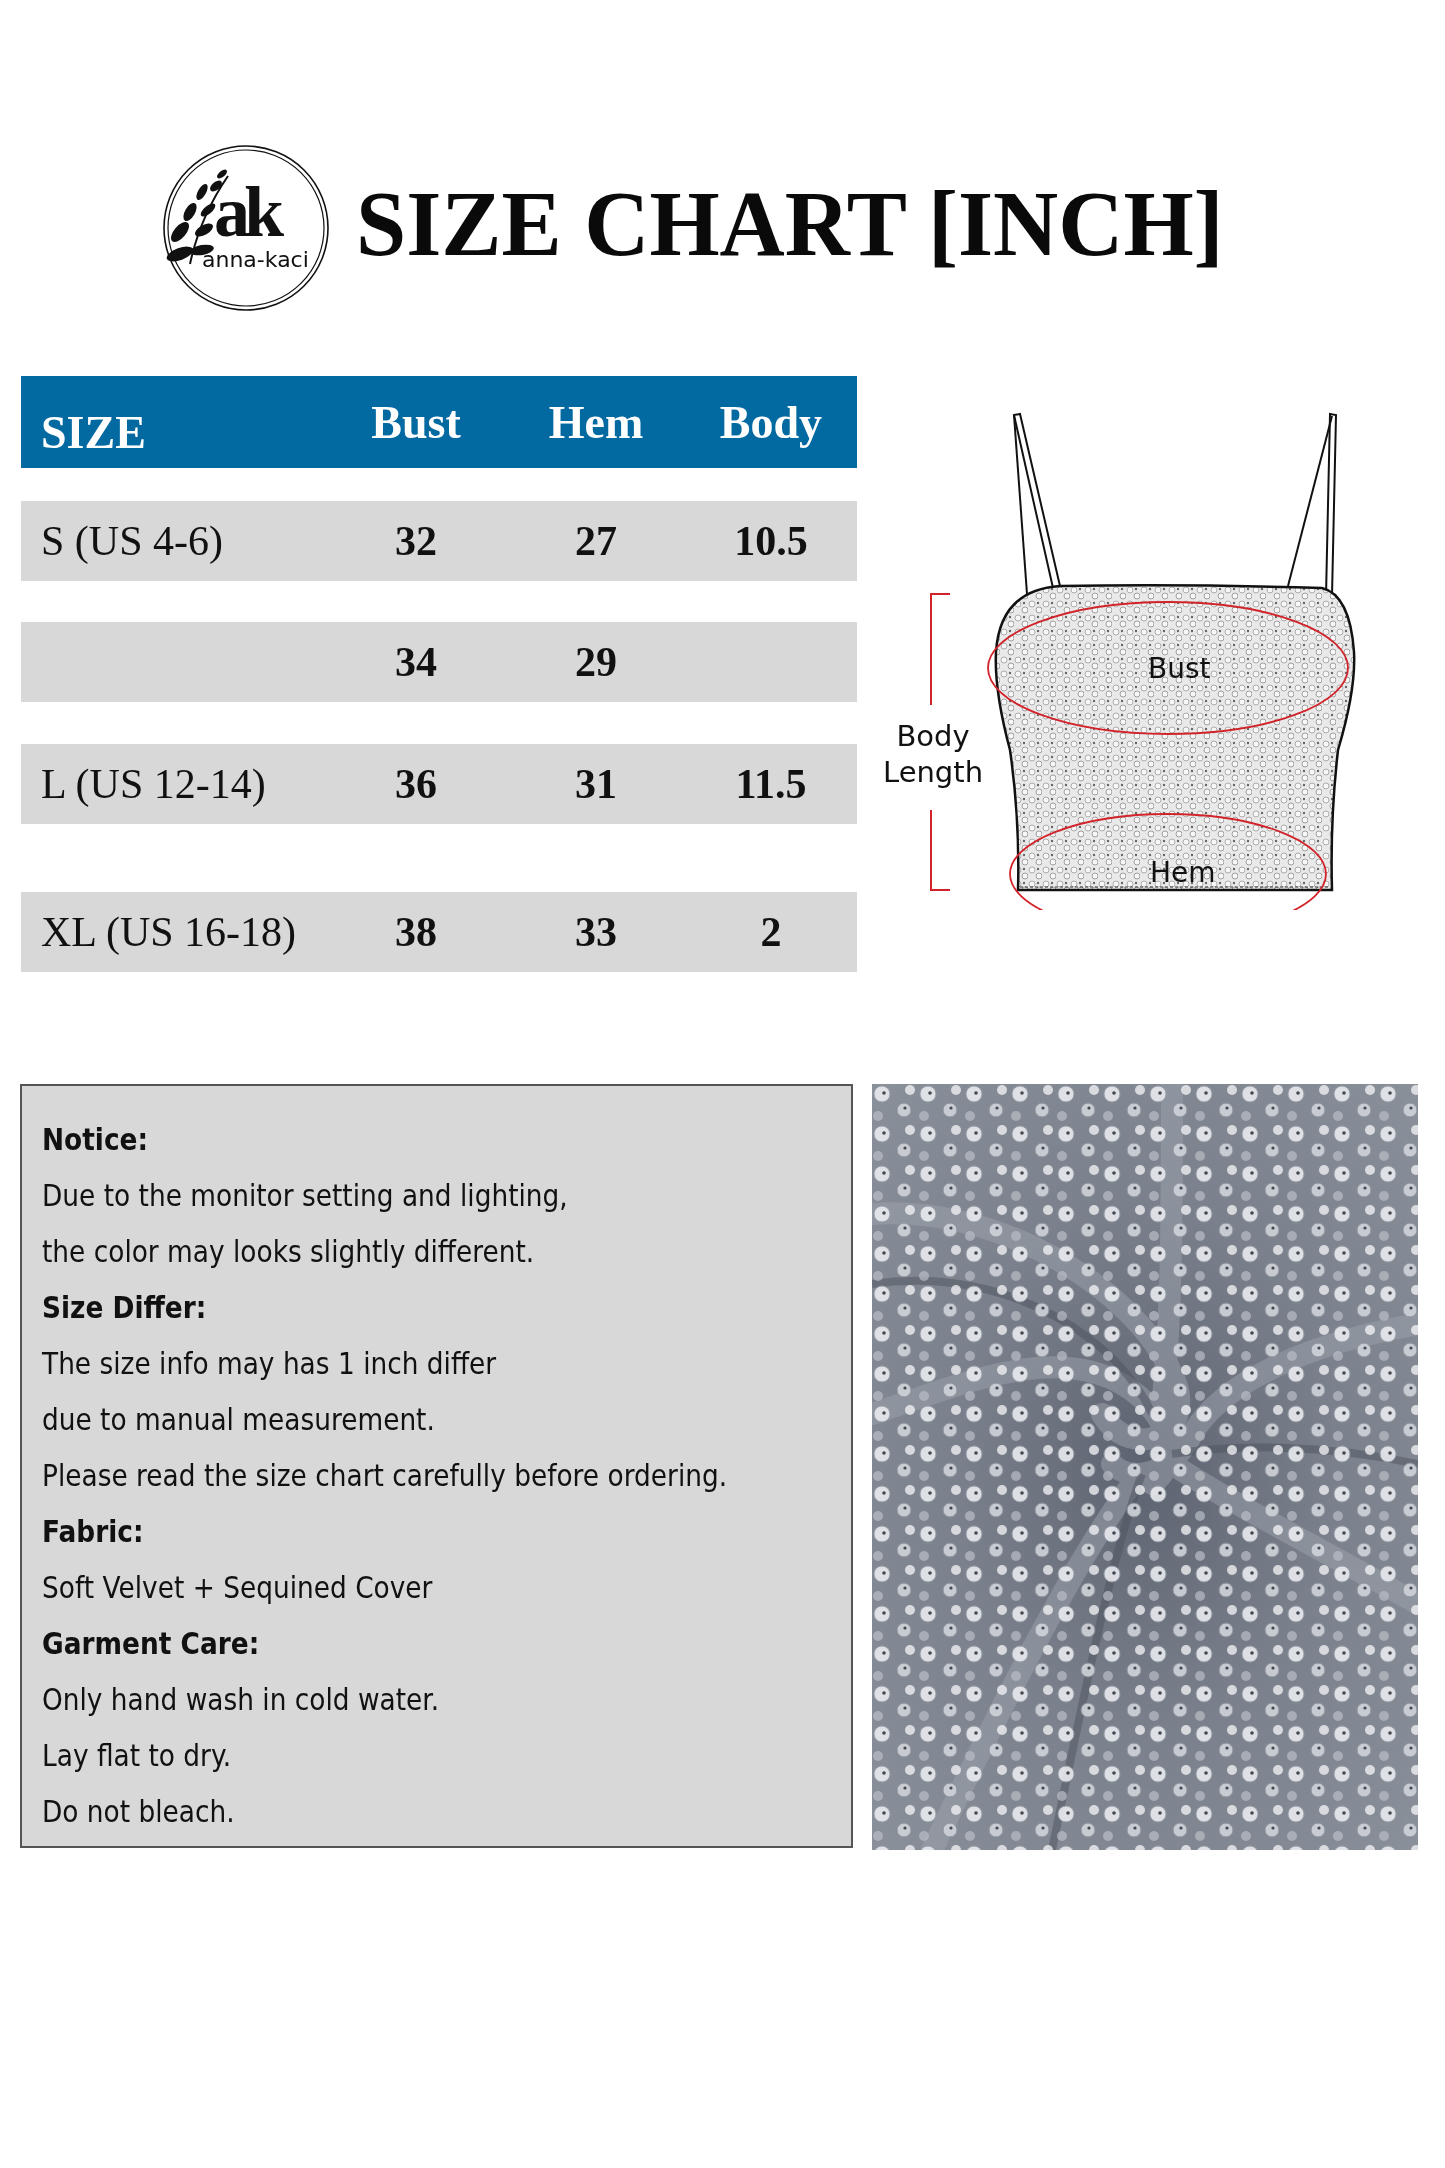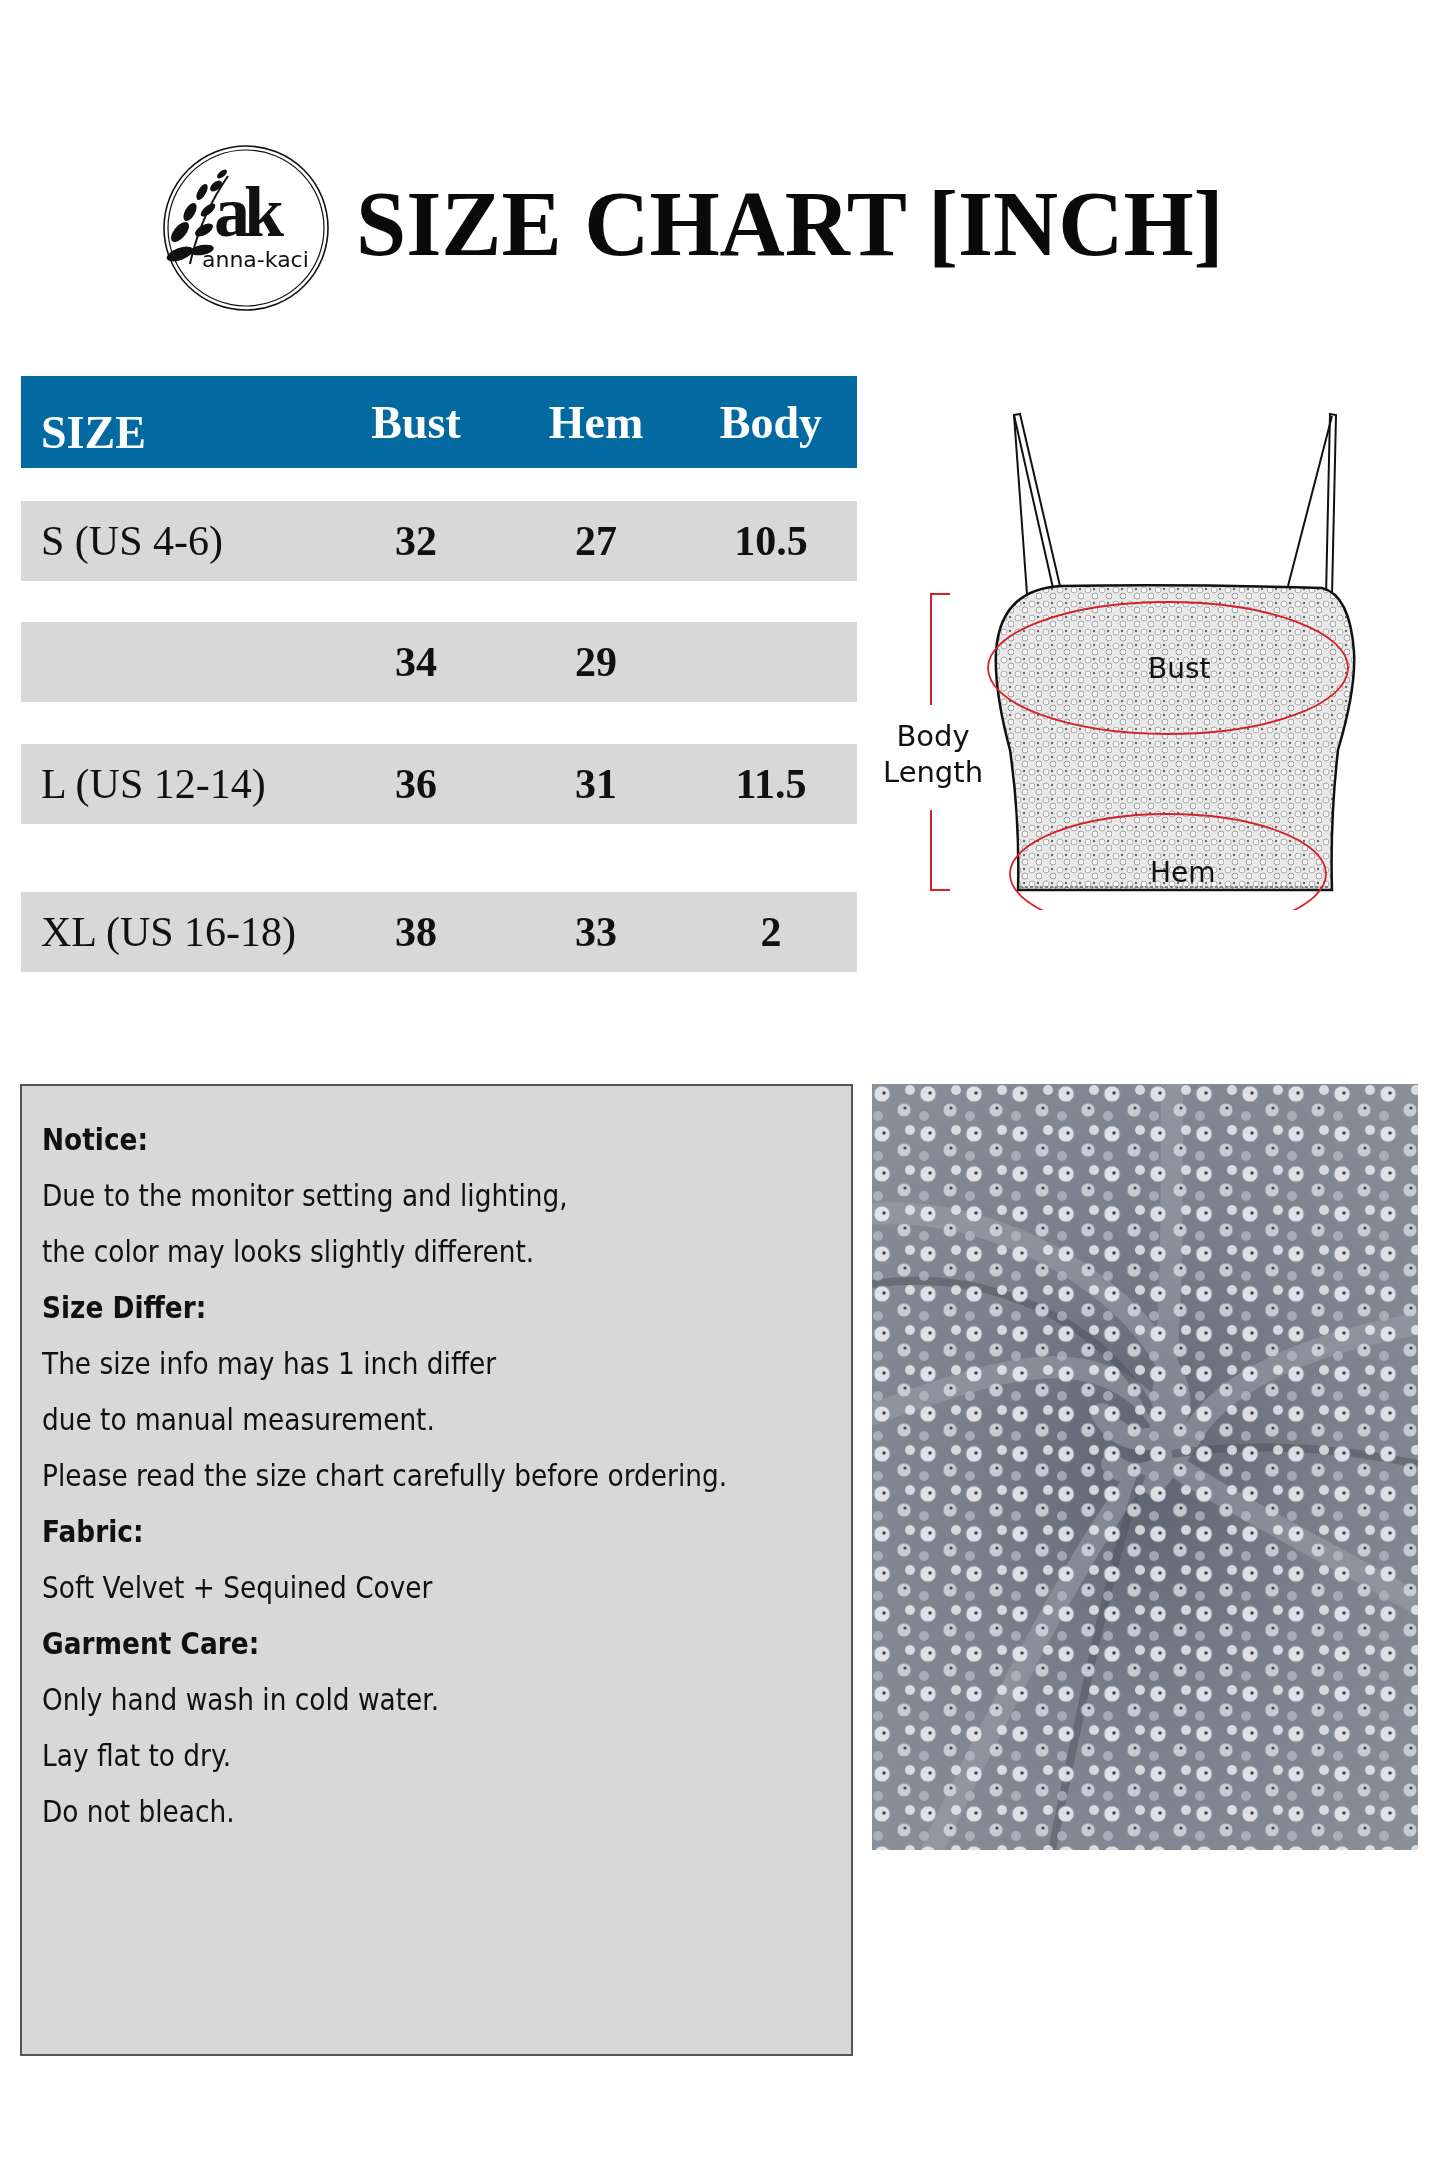--- a/index.html
+++ b/index.html
@@ -26,21 +26,21 @@
 
   
   .diagram { position:absolute; left:860px; top:390px; width:540px; height:520px; }
   .diagram svg { width:100%; height:100%; display:block; }
   .dlabel { position:absolute; font-family:"DejaVu Sans", sans-serif; color:#111; white-space:nowrap; }
   .dl-bust { left:1148px; top:652px; font-size:28px; }
   .dl-hem  { left:1150px; top:856px; font-size:28px; }
   .dl-body { left:868px; top:718px; font-size:29px; line-height:36px; text-align:center; width:130px; }
 
   
-  .notice { position:absolute; left:20px; top:1084px; width:833px; height:972px; background:#d8d8d8; border:2px solid #555; box-sizing:border-box; }
+  .notice { position:absolute; left:20px; top:1084px; width:833px; height:764px; background:#d8d8d8; border:2px solid #555; box-sizing:border-box; }
   .notice-inner { position:absolute; left:20px; top:26px; font-family:"DejaVu Sans", sans-serif; }
   .nline { font-size:30px; line-height:56px; height:56px; color:#111; white-space:nowrap; transform:scaleX(0.88); transform-origin:left center; }
   .nline.bold { font-weight:bold; }
 
   
   .photo { position:absolute; left:872px; top:1084px; width:546px; height:766px; overflow:hidden; background:#6d7480; }
   .photo svg { width:100%; height:100%; display:block; }
 </style>
 </head>
 <body>

